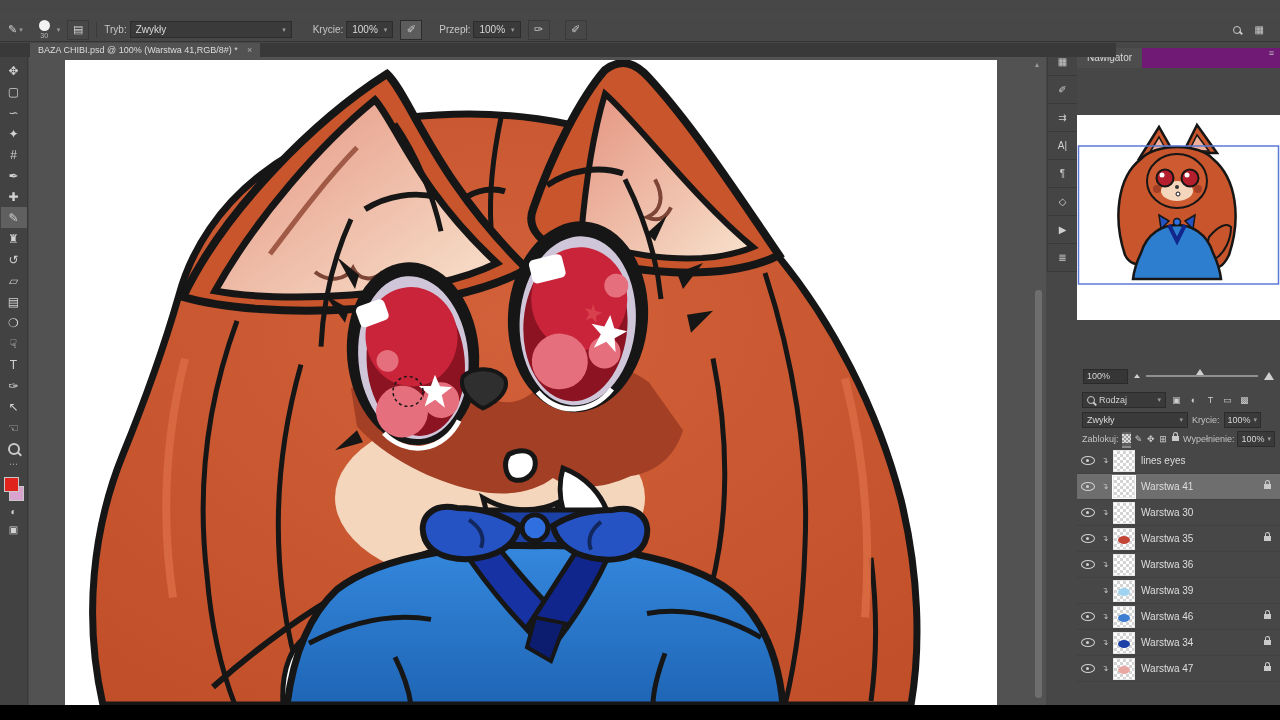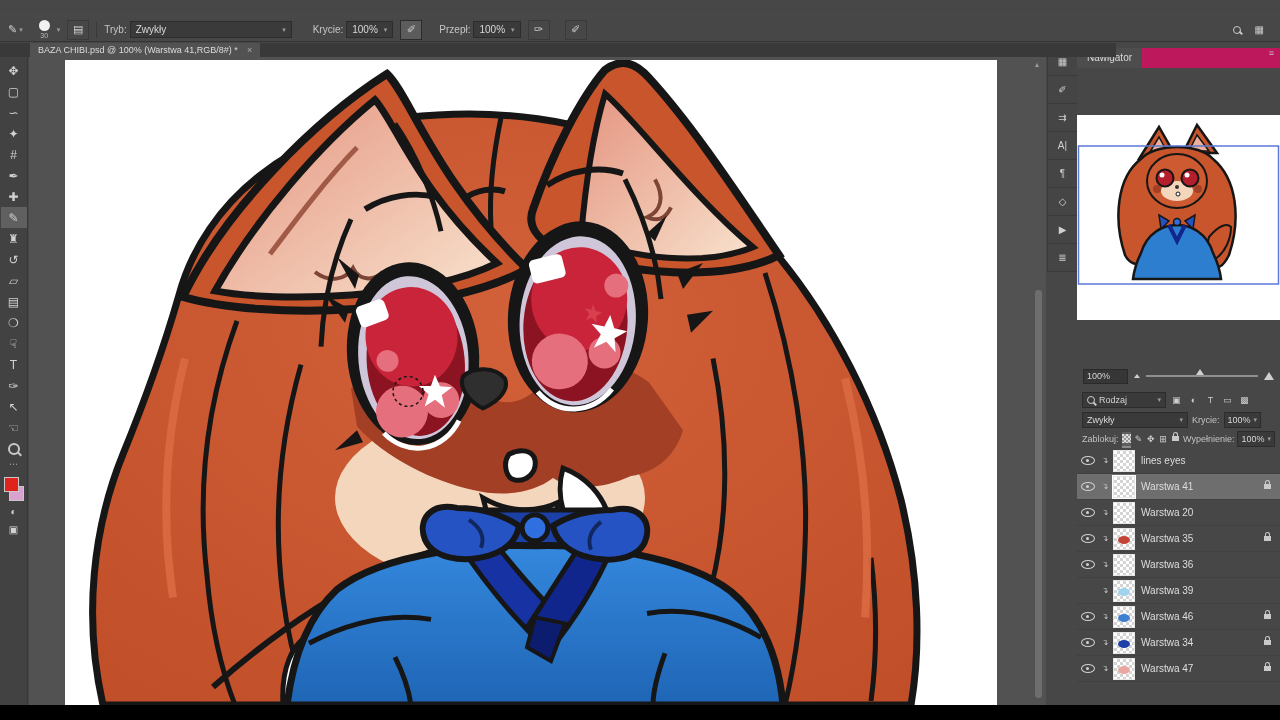--- a/index.html
+++ b/index.html
@@ -59,21 +59,21 @@
   .vscroll .thumb{position:absolute;left:1px;top:230px;height:408px;width:7px;background:#6e6e6e;border-radius:3px}
 
   
   .rail{position:absolute;left:1047px;top:48px;width:29px;background:#454545;z-index:20;
         border-left:1px solid #3a3a3a;border-right:1px solid #3a3a3a}
   .rail-btn{height:27px;border-bottom:1px solid #3a3a3a;display:flex;align-items:center;justify-content:center;
             font-size:10px;color:#cfcfcf}
 
   
   .panel{position:absolute;left:1077px;top:48px;width:203px;bottom:15px;background:#474747;z-index:20;overflow:hidden}
-  .nav-header{height:20px;background:#be185d;display:flex;align-items:flex-start}
+  .nav-header{height:20px;background:#701a75;display:flex;align-items:flex-start}
   .nav-tab{height:20px;background:#4d4d4d;padding:0 10px;line-height:20px;font-size:10px;color:#d8d8d8}
   .panel-menu{margin-left:auto;margin-right:6px;font-size:9px;color:#bdbdbd}
   .nav-thumb{position:absolute;left:0;top:67px;width:203px;height:205px;background:#fff}
   .nav-zoomrow{position:absolute;left:0;top:317px;width:203px;height:22px;display:flex;align-items:center;padding:0 6px;box-sizing:border-box;gap:6px}
   .zoom-field{width:40px;height:13px;background:#363636;border:1px solid #2a2a2a;font-size:9px;color:#d6d6d6;
               display:flex;align-items:center;padding-left:3px}
   .tri{width:0;height:0;border-left:4px solid transparent;border-right:4px solid transparent;border-bottom:6px solid #cfcfcf}
   .tri.small{border-left-width:3px;border-right-width:3px;border-bottom-width:4px}
   .tri.big{border-left-width:5px;border-right-width:5px;border-bottom-width:8px}
   .zoom-track{flex:1;height:2px;background:#8f8f8f;position:relative}
@@ -481,21 +481,21 @@
           <div class="lthumb"></div>
           <span class="lname">Warstwa 41</span>
           <span class="lock-ic"></span>
         </div>
         <div class="lrow">
           <div class="eyecell">
             <div class="eye"></div>
           </div>
           <span class="clip">↴</span>
           <div class="lthumb"></div>
-          <span class="lname">Warstwa 20</span>
+          <span class="lname">Warstwa 30</span>
         </div>
         <div class="lrow">
           <div class="eyecell">
             <div class="eye"></div>
           </div>
           <span class="clip">↴</span>
           <div class="lthumb">
             <div class="blob" style="background: rgb(194, 69, 54);"></div>
           </div>
           <span class="lname">Warstwa 35</span>

